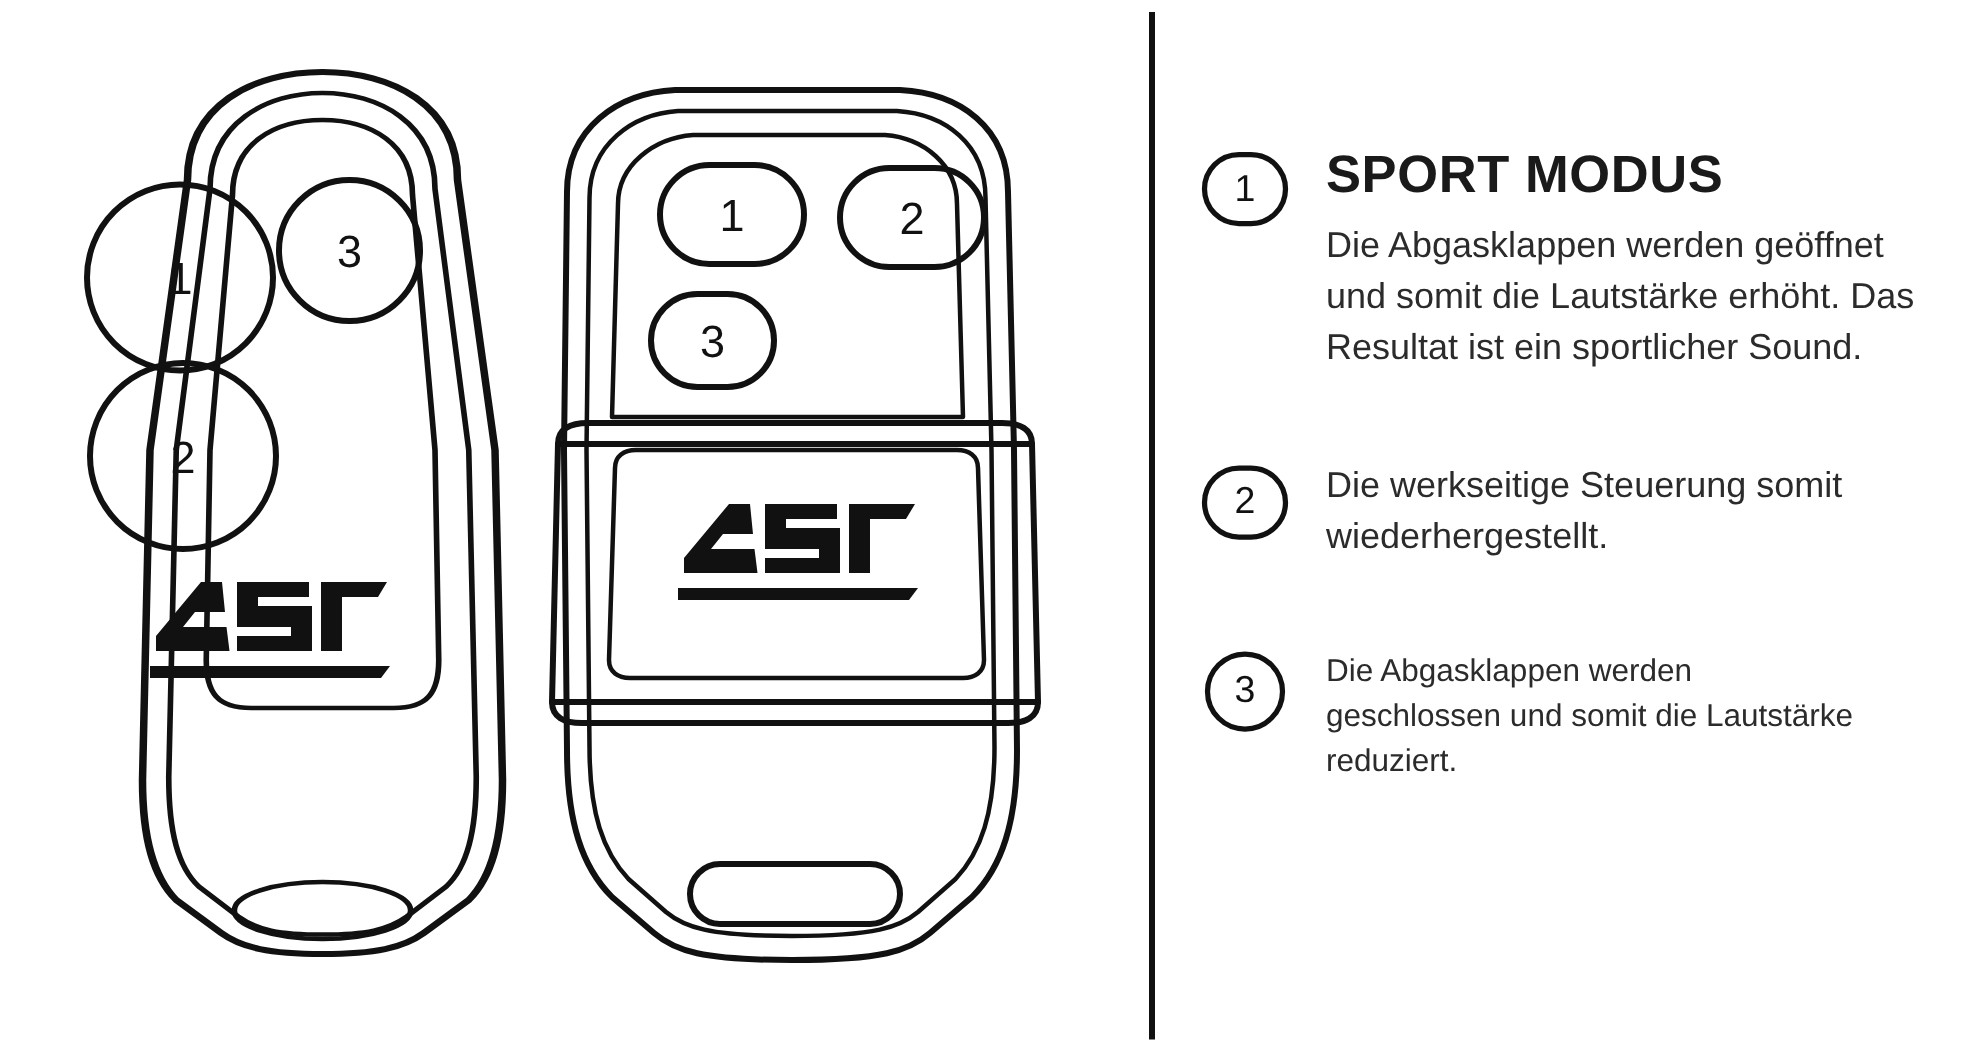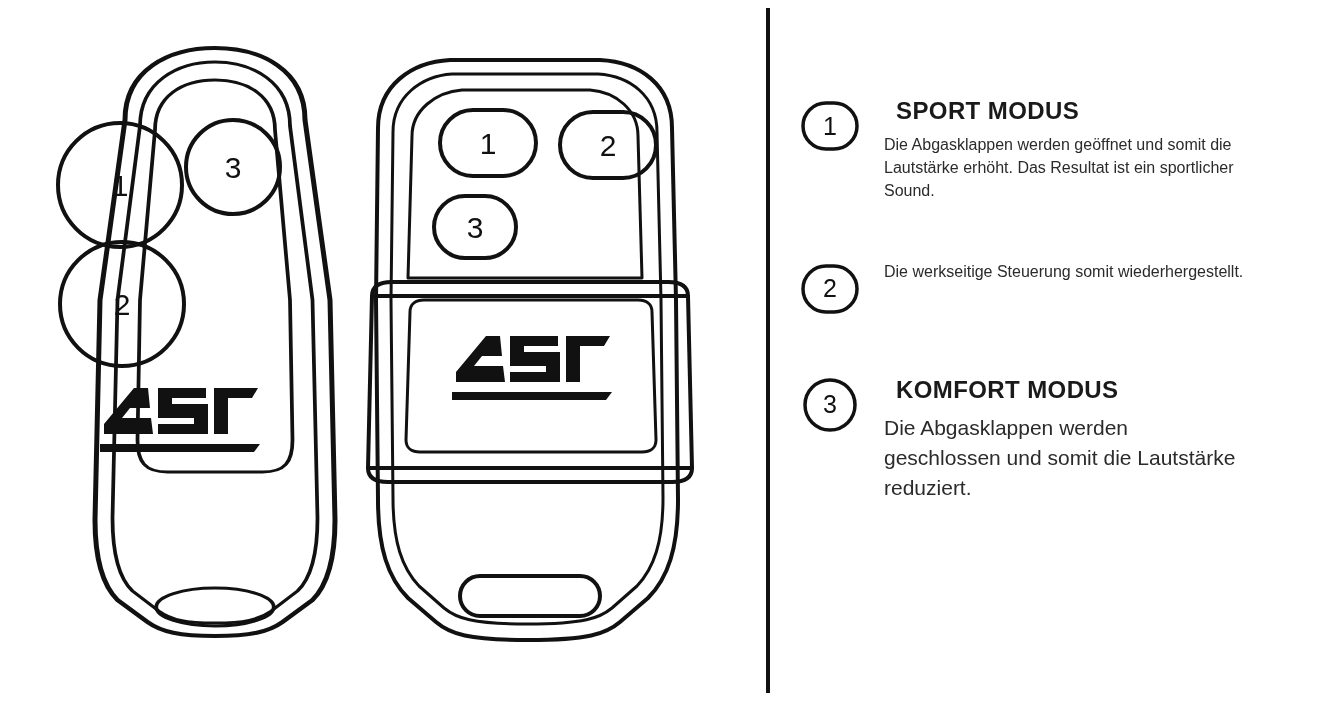--- a/index.html
+++ b/index.html
@@ -81,30 +81,30 @@
     font-weight: 400;
     font-family: "Liberation Sans", sans-serif;
     color: #111111;
     letter-spacing: 0px;
   }
   .legend-text {
     flex: 1 1 auto;
     padding-top: 2px;
   }
   .legend-title {
-    font-size: 24px;
+    font-size: 35px;
     font-weight: bold;
     letter-spacing: 0.4px;
     color: #1a1a1a;
-    margin: 0 0 10px 12px;
+    margin: 0 0 10px 0;
     line-height: 1.1;
     font-family: "Liberation Sans", sans-serif;
   }
   .legend-desc {
-    font-size: 16px;
+    font-size: 24px;
     line-height: 1.42;
     color: #2b2b2b;
     margin: 0;
     max-width: 400px;
     font-family: "Liberation Sans", sans-serif;
   }
   .row-2 .legend-desc,
   .row-3 .legend-desc {
     max-width: 360px;
   }
@@ -348,20 +348,19 @@
     </div>
 
     <div class="legend-row row-3">
       <div class="badge">
         <svg width="60" height="60" viewBox="0 0 60 60" xmlns="http://www.w3.org/2000/svg">
           <circle cx="30" cy="30" r="25" fill="none" stroke="#111111" stroke-width="3.5"></circle>
         </svg>
         <span class="badge-num">3</span>
       </div>
       <div class="legend-text">
-        <h2 class="legend-title">KOMFORT MODUS</h2>
         <p class="legend-desc">Die Abgasklappen werden geschlossen und somit die Lautstärke reduziert.</p>
       </div>
     </div>
 
   </div>
 
 </div>
 
 </body></html>

